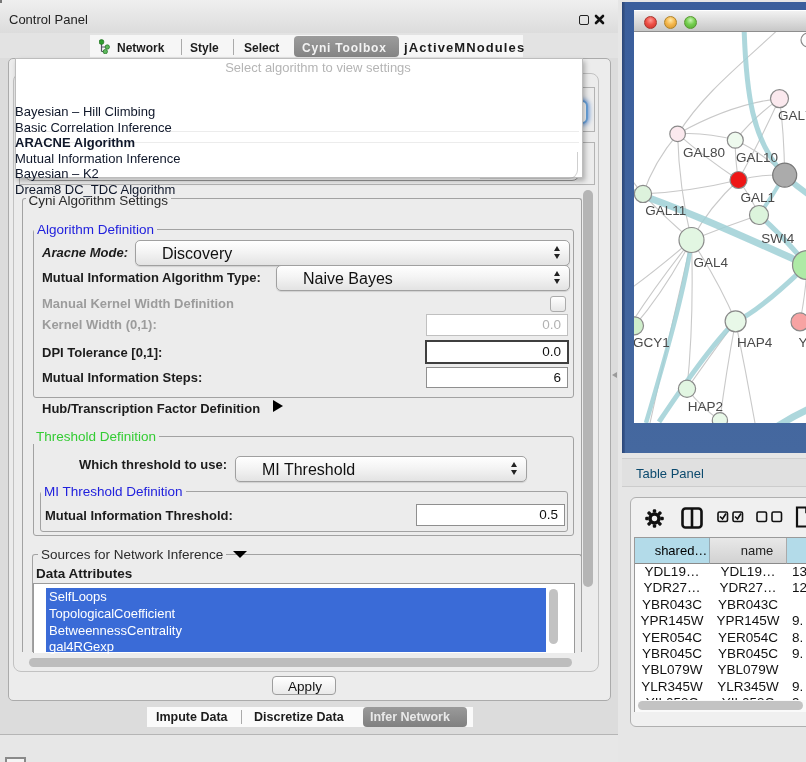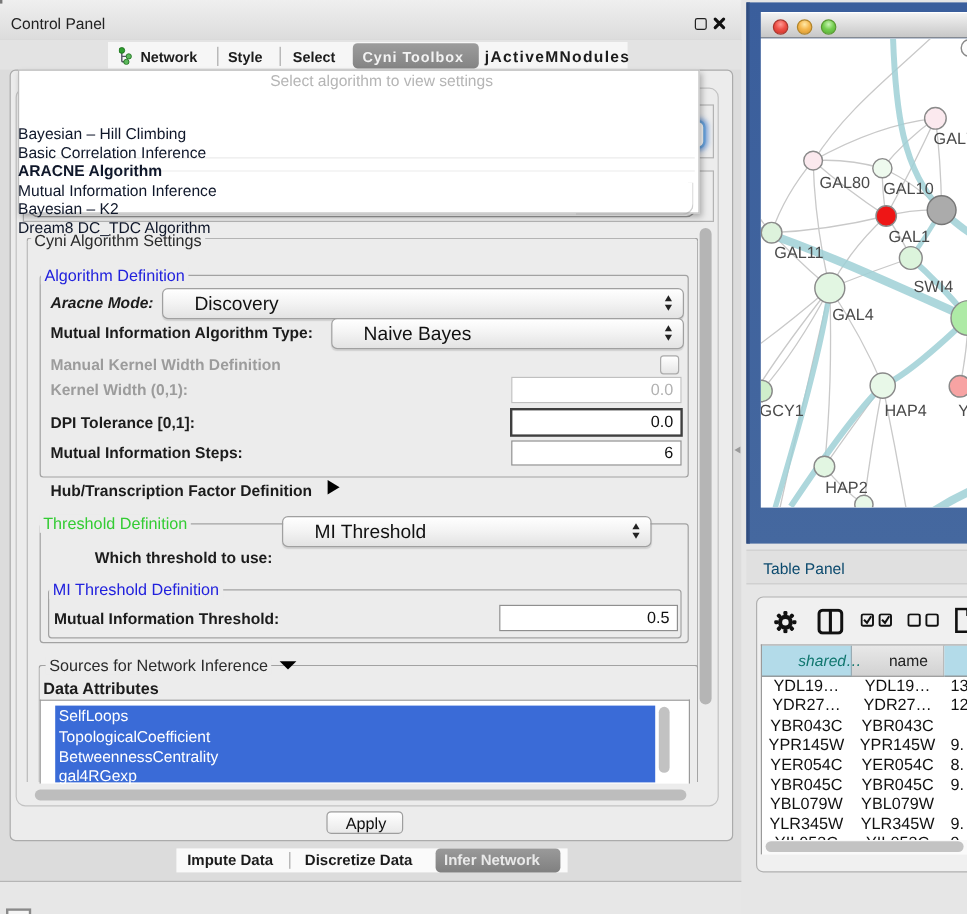--- a/index.html
+++ b/index.html
@@ -85,21 +85,21 @@
 <div class="tf" style="left:425px;top:340px;width:134px;height:20px;border:2px solid #3f3f3f;">0.0</div>
 <div class="lbl" style="left:42px;top:370px;">Mutual Information Steps:</div>
 <div class="tf" style="left:426px;top:367px;width:134px;height:19px;line-height:19px;">6</div>
 
 <div class="lbl" style="left:42px;top:401px;">Hub/Transcription Factor Definition</div>
 <div class="abs" style="left:273px;top:400px;width:0;height:0;border-top:6.5px solid transparent;border-bottom:6.5px solid transparent;border-left:10px solid #000;"></div>
 
 <div class="group" style="left:33px;top:436px;width:539px;height:98px;"></div>
 <div class="gtitle" style="left:33px;top:429px;color:#33cc33;">Threshold Definition</div>
 <div class="lbl" style="left:79px;top:457px;">Which threshold to use:</div>
-<div class="combo" style="left:235px;top:430px;width:290px;height:24px;padding-left:16px;">
+<div class="combo" style="left:235px;top:456px;width:290px;height:24px;">
     <span class="t">MI Threshold</span>
     <span class="spin" style="top:5px;">
       <span class="up"></span>
       <span class="dn"></span>
     </span>
   </div>
 <div class="group" style="left:40px;top:491px;width:526px;height:39px;"></div>
 <div class="gtitle" style="left:41px;top:484px;color:#2121dd;">MI Threshold Definition</div>
 <div class="lbl" style="left:45px;top:508px;">Mutual Information Threshold:</div>
 <div class="tf" style="left:416px;top:504px;width:141px;height:20px;">0.5</div>
@@ -263,21 +263,21 @@
   </svg>
 <svg class="abs" style="left:795px;top:506px;" width="18" height="22" viewBox="0 0 18 22">
     <path d="M2 1.5 H11 L16 6.5 V20.5 H2 Z" fill="none" stroke="#111" stroke-width="2.2"></path>
     <path d="M11 1.5 V6.5 H16" fill="none" stroke="#111" stroke-width="1.6"></path>
   </svg>
 
 <div class="abs" style="left:634px;top:537px;width:172px;height:174px;background:#fff;border-left:1px solid #9a9a9a;border-top:1px solid #9a9a9a;overflow:hidden;">
  <div class="abs" style="left:0;top:0;width:74px;height:25px;background:#b3dbe9;border-right:1px solid #9aabb3;border-bottom:1px solid #8a8a8a;"></div>
  <div class="abs" style="left:75px;top:0;width:76px;height:25px;background:linear-gradient(#e8e8e8,#d2d2d2);border-right:1px solid #aaa;border-bottom:1px solid #8a8a8a;"></div>
  <div class="abs" style="left:152px;top:0;width:20px;height:25px;background:#b3dbe9;border-bottom:1px solid #8a8a8a;"></div>
- <div class="abs" style="left:9px;top:5px;width:74px;text-align:right;font-size:13px;color:#0f766e;font-style:italic;">shared…</div>
+ <div class="abs" style="left:9px;top:5px;width:74px;text-align:center;font-size:13px;color:#000000;">shared…</div>
  <div class="abs" style="left:84px;top:5px;width:76px;text-align:center;font-size:13px;color:#222;">name</div>
  <div class="abs" style="left:0px;top:26px;width:74px;text-align:center;font-size:13.5px;color:#111;line-height:16.4px;">YDL19…<br>YDR27…<br>YBR043C<br>YPR145W<br>YER054C<br>YBR045C<br>YBL079W<br>YLR345W<br>YIL053C</div>
  <div class="abs" style="left:75px;top:26px;width:76px;text-align:center;font-size:13.5px;color:#111;line-height:16.4px;">YDL19…<br>YDR27…<br>YBR043C<br>YPR145W<br>YER054C<br>YBR045C<br>YBL079W<br>YLR345W<br>YIL053C</div>
  <div class="abs" style="left:157px;top:26px;width:30px;font-size:13.5px;color:#111;line-height:16.4px;">13<br>12<br><br>9.<br>8.<br>9.<br><br>9.<br>9.</div>
  <div class="abs" style="left:0;top:162px;width:172px;height:12px;background:#fafafa;"></div>
  <div class="abs" style="left:3px;top:163px;width:165px;height:9px;border-radius:4.5px;background:#c3c3c3;"></div>
 </div>
 
 <div class="abs" style="left:612px;top:372px;width:0;height:0;border-top:3.5px solid transparent;border-bottom:3.5px solid transparent;border-right:5px solid #9a9a9a;"></div>
 

